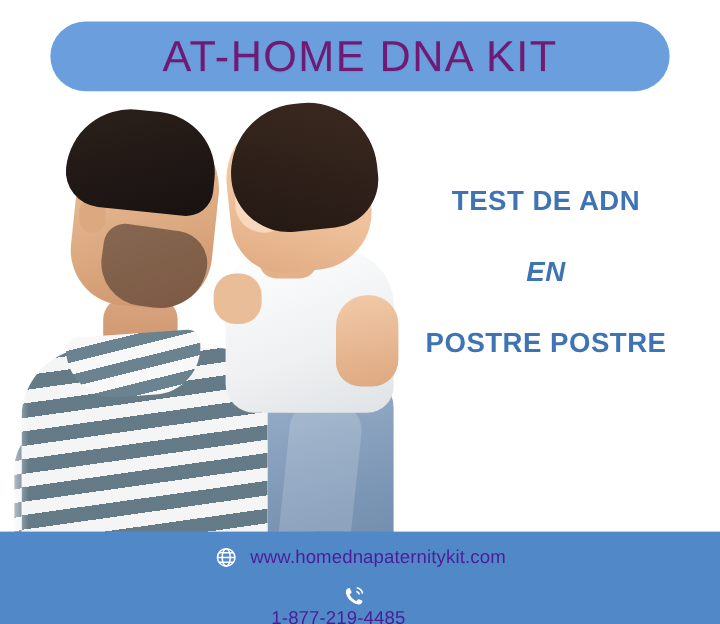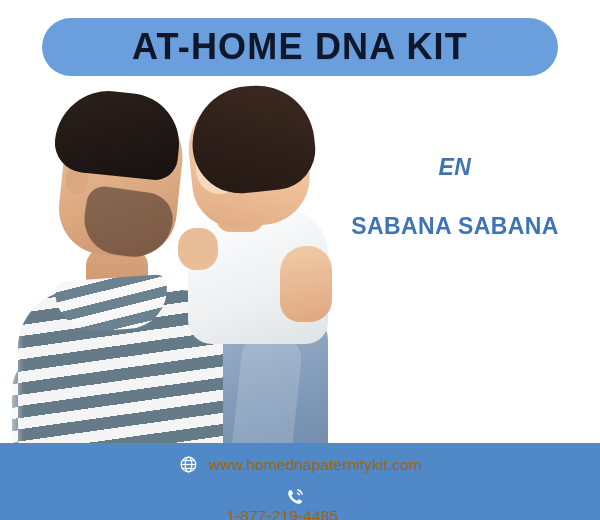--- a/index.html
+++ b/index.html
@@ -26,23 +26,23 @@
     width: 516px;
     height: 58px;
     background: #6a9edc;
     border-radius: 29px;
     display: flex;
     align-items: center;
     justify-content: center;
     box-sizing: border-box;
   }
   #header-title {
-    color: #0f172a;
+    color: #701a75;
     font-size: 36px;
-    font-weight: bold;
+    font-weight: normal;
     letter-spacing: 1.2px;
     line-height: 1;
     white-space: nowrap;
     text-shadow: 0 1px 1px rgba(0,0,0,0.07);
   }
 
   
   #photo {
     position: absolute;
     left: 0px;
@@ -302,21 +302,21 @@
   }
   #footer-row-contact {
     left: 0;
     top: 487px;
     width: 600px;
     justify-content: center;
     flex-direction: column;
   }
   .footer-text {
     font-size: 15.5px;
-    color: #a16207;
+    color: #4c1d95;
     letter-spacing: 0.1px;
     white-space: nowrap;
   }
   .footer-icon {
     display: inline-flex;
     align-items: center;
     justify-content: center;
     margin-right: 11px;
     flex: 0 0 auto;
   }
@@ -349,22 +349,23 @@
     <div class="ph" id="child-neck"></div>
     <div class="ph" id="child-head"></div>
     <div class="ph" id="child-face-light"></div>
     <div class="ph" id="child-hair"></div>
     <div class="ph" id="man-hand-support"></div>
     <div class="ph" id="photo-fade-left"></div>
     <div class="ph" id="photo-fade-bottom"></div>
   </div>
 
   <div id="headline-block">
+    <div class="headline-line" id="headline-line-1">TEST DE ADN</div>
     <div class="headline-line" id="headline-line-2">EN</div>
-    <div class="headline-line" id="headline-line-3">SABANA SABANA</div>
+    <div class="headline-line" id="headline-line-3">POSTRE POSTRE</div>
   </div>
 
   <div id="footer"></div>
   <div id="footer-notch"></div>
 
   <div class="footer-row" id="footer-row-web">
     <span class="footer-icon">
       <svg width="19" height="19" viewBox="0 0 24 24" fill="none" stroke="#ffffff" stroke-width="1.6">
         <circle cx="12" cy="12" r="9.2"></circle>
         <ellipse cx="12" cy="12" rx="4.2" ry="9.2"></ellipse>

